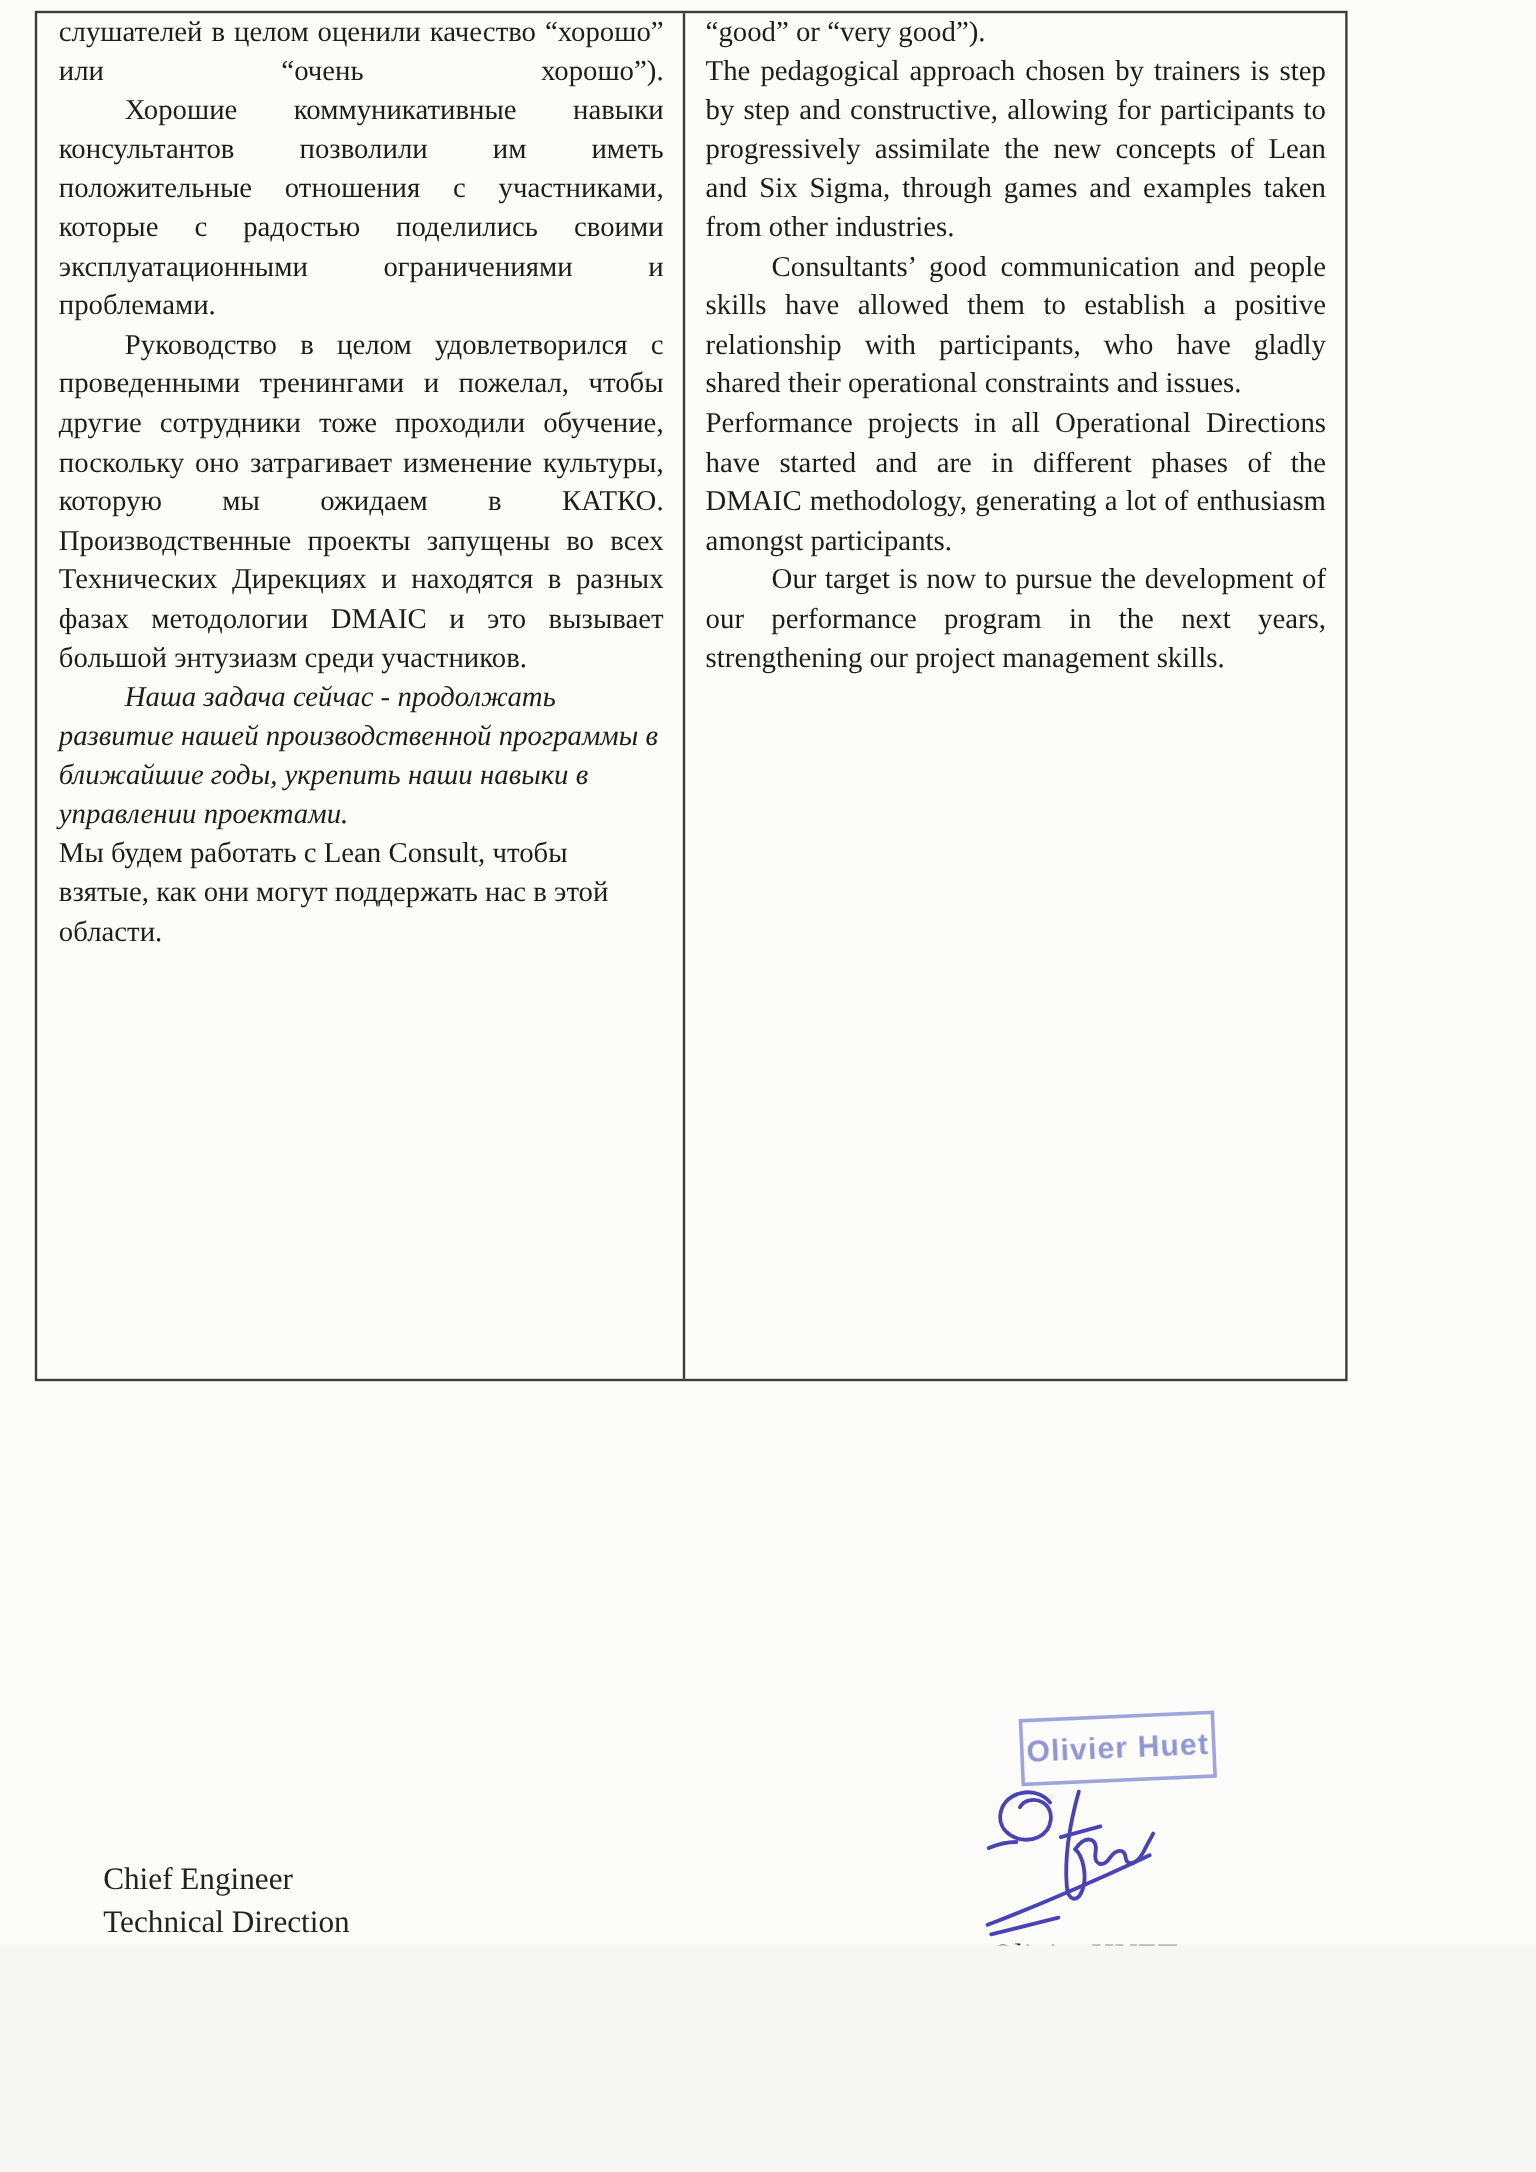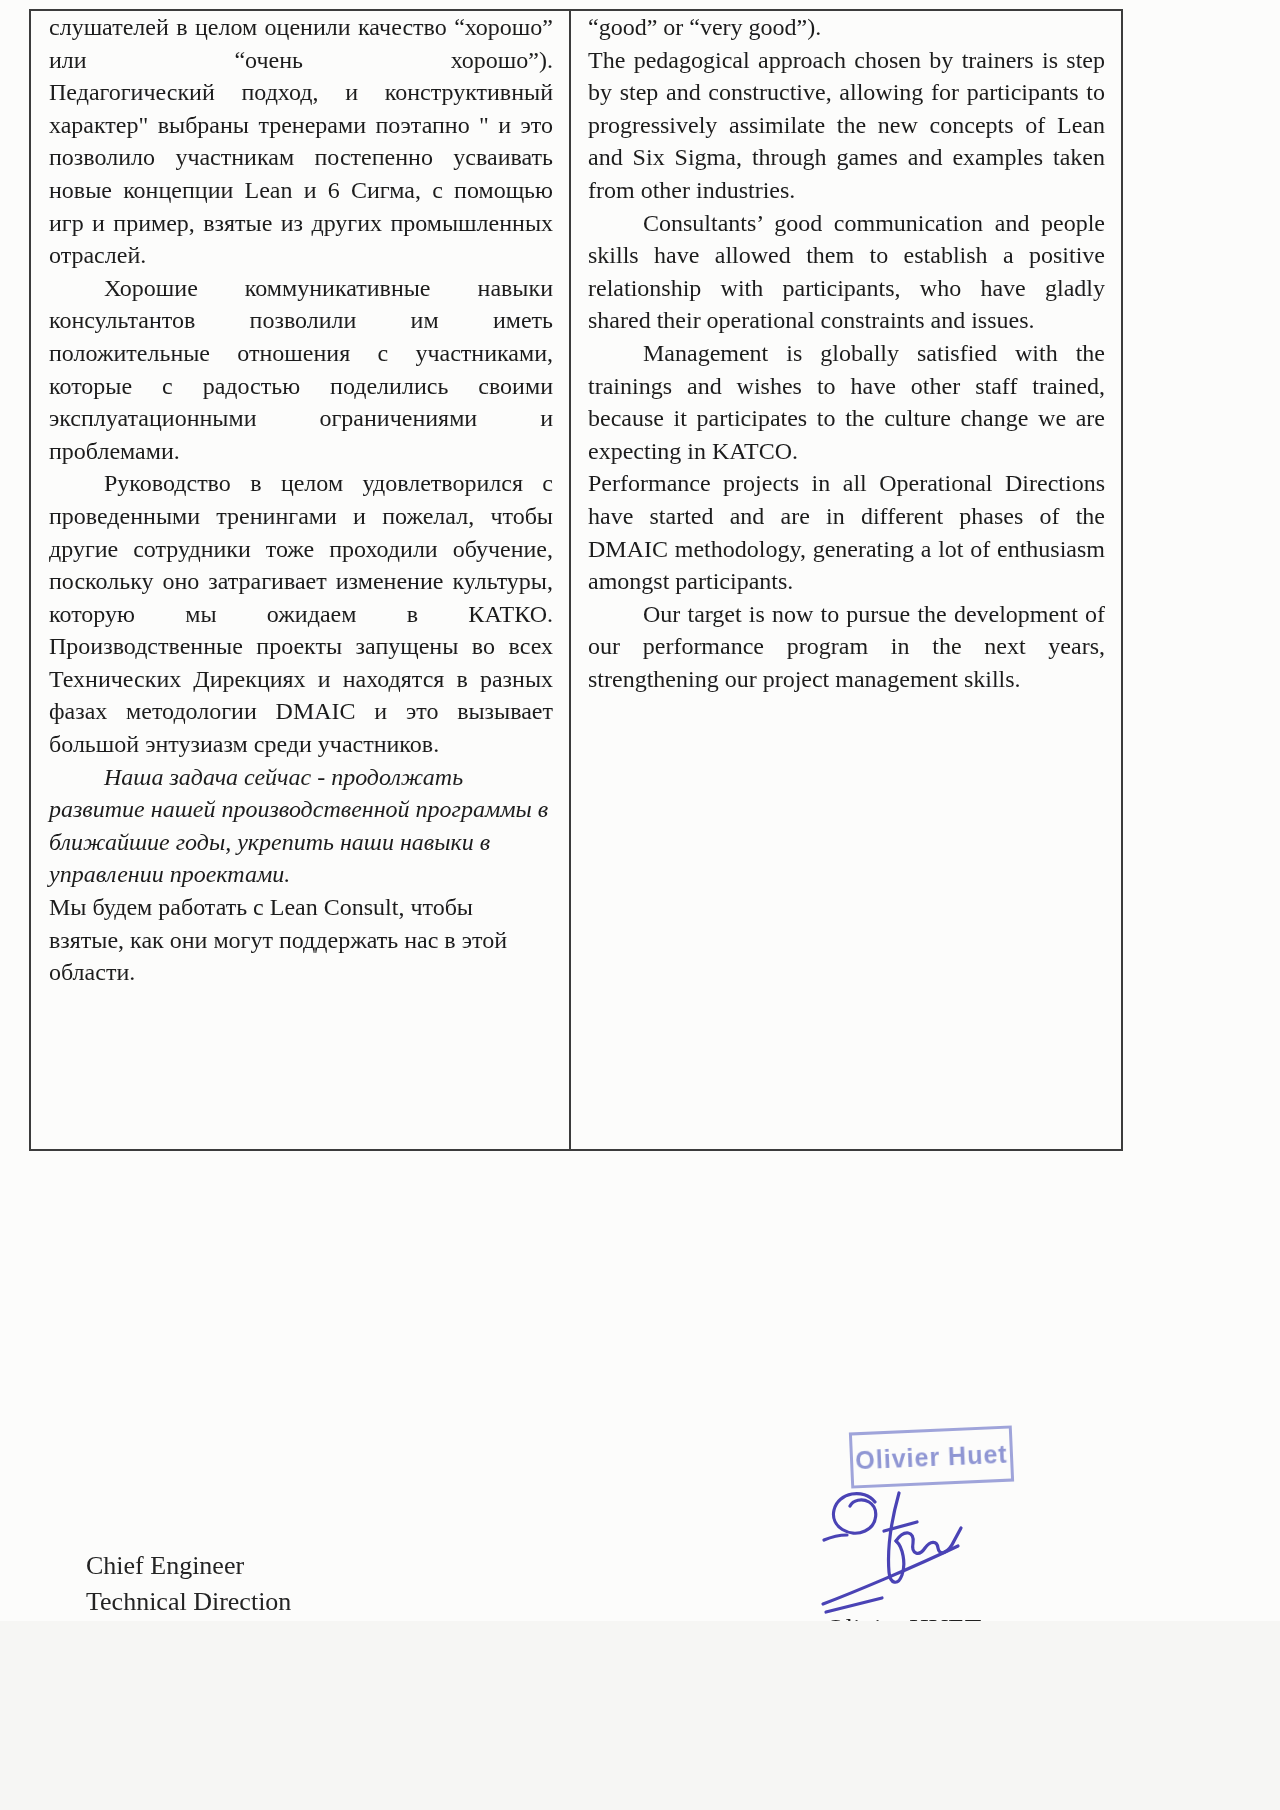--- a/index.html
+++ b/index.html
@@ -85,37 +85,35 @@
 </style>
 </head>
 <body>
 
 <div class="page">
 
   <div class="doc-table">
 
     <div class="col col-left">
       <p class="l1 stretch">слушателей в целом оценили качество “хорошо” или “очень хорошо”).</p>
-      <p class="l2">Педагогический подход, и конструктивный характер" выбраны тренерами поэтапно " и это позволило участникам постепенно усваивать новые концепции Lean и 6 Сигма, с помощью игр и пример, взятые из других промышленных отраслей.</p>
       <p class="l3 indent">Хорошие коммуникативные навыки консультантов позволили им иметь положительные отношения с участниками, которые с радостью поделились своими эксплуатационными ограничениями и проблемами.</p>
       <p class="l4 indent">Руководство в целом удовлетворился с проведенными тренингами и пожелал, чтобы другие сотрудники тоже проходили обучение, поскольку оно затрагивает изменение культуры, которую мы ожидаем в КАТКО. Производственные проекты запущены во всех Технических Дирекциях и находятся в разных фазах методологии DMAIC и это вызывает большой энтузиазм среди участников.</p>
       <p class="l5 indent pre">Наша задача сейчас -  продолжать
 развитие нашей производственной программы в
 ближайшие годы, укрепить наши навыки в
 управлении проектами.</p>
       <p class="l6 pre">Мы будем работать с Lean Consult,  чтобы
 взятые, как они могут поддержать нас в этой
 области.</p>
     </div>
 
     <div class="col col-right">
       <p class="r1">“good” or “very good”).</p>
       <p class="r2">The pedagogical approach chosen by trainers is step by step and constructive, allowing for participants to progressively assimilate the new concepts of Lean and Six Sigma, through games and examples taken from other industries.</p>
       <p class="r3 indent">Consultants’ good communication and people skills have allowed them to establish a positive relationship with participants, who have gladly shared their operational constraints and issues.</p>
-      <p class="r4 indent">Management is globally satisfied with the trainings and wishes to have other staff trained, because it participates to the culture change we are expecting in KATCO.</p>
       <p class="r5">Performance projects in all Operational Directions have started and are in different phases of the DMAIC methodology, generating a lot of enthusiasm amongst participants.</p>
       <p class="r6 indent">Our target is now to pursue the development of our performance program in the next years, strengthening our project management skills.</p>
     </div>
 
   </div>
 
   <div class="sign-title">
     <div>Chief Engineer</div>
     <div>Technical Direction</div>
     <div>LLP JV “KATCO”</div>

